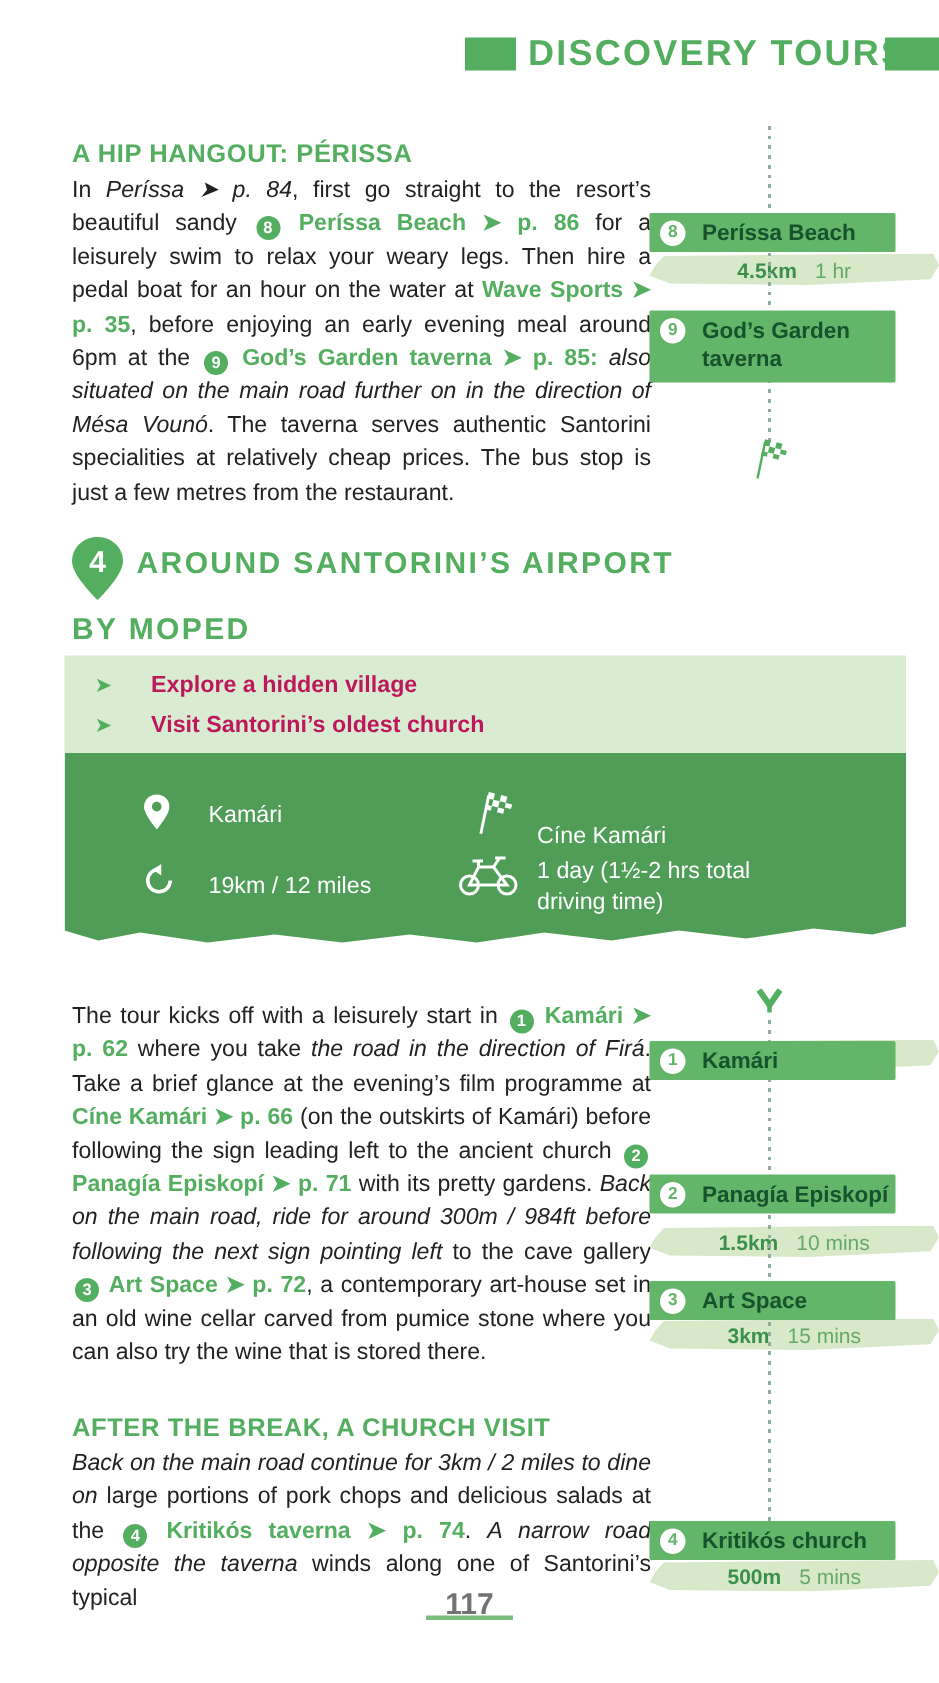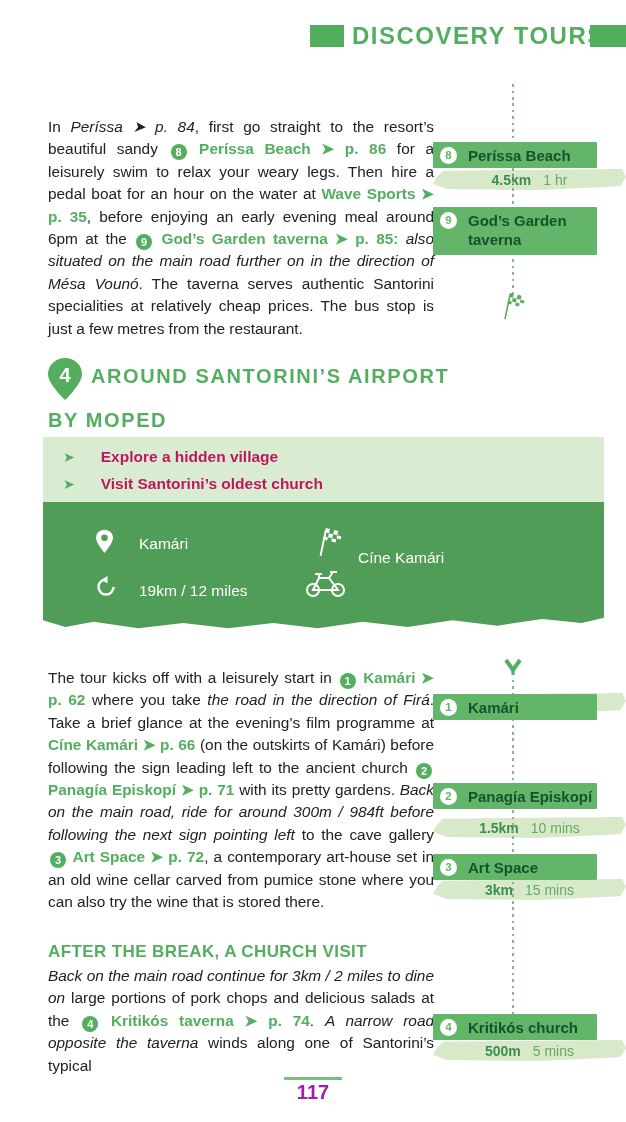--- a/index.html
+++ b/index.html
@@ -68,32 +68,33 @@
   .brush{position:absolute;left:433px;width:193px;height:21px;background:var(--brush);z-index:1;
          clip-path:polygon(2% 38%,5% 8%,55% 3%,98% 0,100% 38%,97% 82%,55% 100%,7% 95%,0 70%);
          display:flex;align-items:center;justify-content:center;gap:12px;}
   .brush .d{color:var(--dist);font-size:14px;font-weight:bold;}
   .brush .t{color:var(--time);font-size:14px;}
   .sflag{position:absolute;left:498px;top:291px;z-index:2;}
   .sstart{position:absolute;left:504px;top:659px;z-index:2;}
 
   
   .fline{position:absolute;left:284px;top:1077px;width:58px;height:3px;background:#7bbd7e;}
-  .fpage{position:absolute;left:0;top:1081px;width:626px;text-align:center;
-         font-size:20px;font-weight:bold;color:#a21caf;}
+  .fpage{position:absolute;left:0;top:1059px;width:626px;text-align:center;
+         font-size:20px;font-weight:bold;color:#737373;}
 </style>
 </head>
 <body>
 
 <div class="page">
 
   <div class="hsq left"></div>
   <div class="htitle">DISCOVERY TOURS</div>
   <div class="hsq right"></div>
 
+  <div class="h2" style="top:93px;">A HIP HANGOUT: PÉRISSA</div>
   <div class="para" style="top:116px;"><span class="seg-n">In </span><span class="seg-i">Períssa ➤ p. 84</span><span class="seg-n">, first go straight to the resort’s beautiful sandy </span><span class="seg-c">8</span><span class="seg-g"> Períssa Beach ➤ p. 86</span><span class="seg-n"> for a leisurely swim to relax your weary legs. Then hire a pedal boat for an hour on the water at </span><span class="seg-g">Wave Sports ➤ p. 35</span><span class="seg-n">, before enjoying an early evening meal around 6pm at the </span><span class="seg-c">9</span><span class="seg-g"> God’s Garden taverna ➤ p. 85:</span><span class="seg-i"> also situated on the main road further on in the direction of Mésa Vounó</span><span class="seg-n">. The taverna serves authentic Santorini specialities at relatively cheap prices. The bus stop is just a few metres from the restaurant.</span></div>
 
   <div class="dotline" style="top:84px;height:214px;"></div>
   <div class="badge" style="top:142px;height:26px;">
     <span class="bnum">8</span>
     <span class="blabel">Períssa Beach</span>
   </div>
   <div class="brush" style="top:169px;">
     <span class="d">4.5km</span>
     <span class="t">1 hr</span>
@@ -176,20 +177,21 @@
       <svg width="42" height="30" viewBox="0 0 42 30">
         <g fill="none" stroke="#fff" stroke-width="2">
           <circle cx="8" cy="22" r="6"></circle>
             <circle cx="33" cy="22" r="6"></circle>
           <path d="M8 22 L14 10 H24 L33 22 Z"></path>
           <path d="M24 10 L28 4 M25 4 H32"></path>
           <path d="M10 6 H17 M14 6 L14 10"></path>
         </g>
       </svg>
     </span>
+    <span class="fact" style="left:315px;top:68px;width:178px;line-height:21px;">1 day (1½-2 hrs total driving time)</span>
   </div>
 
   <div class="para" style="top:667px;"><span class="seg-n">The tour kicks off with a leisurely start in </span><span class="seg-c">1</span><span class="seg-g"> Kamári ➤ p. 62</span><span class="seg-n"> where you take </span><span class="seg-i">the road in the direction of Firá</span><span class="seg-n">. Take a brief glance at the evening’s film programme at </span><span class="seg-g">Cíne Kamári ➤ p. 66</span><span class="seg-n"> (on the outskirts of Kamári) before following the sign leading left to the ancient church </span><span class="seg-c">2</span><span class="seg-g"> Panagía Episkopí ➤ p. 71</span><span class="seg-n"> with its pretty gardens. </span><span class="seg-i">Back on the main road, ride for around 300m / 984ft before following the next sign pointing left</span><span class="seg-n"> to the cave gallery </span><span class="seg-c">3</span><span class="seg-g"> Art Space ➤ p. 72</span><span class="seg-n">, a contemporary art-house set in an old wine cellar carved from pumice stone where you can also try the wine that is stored there.</span></div>
 
   <div class="sstart">
     <svg width="18" height="18" viewBox="0 0 18 18">
       <path d="M2 1 L9 11 L16 1" fill="none" stroke="#54ae5f" stroke-width="4"></path>
       <line x1="9" y1="10" x2="9" y2="16" stroke="#54ae5f" stroke-width="3"></line>
     </svg>
   </div>

